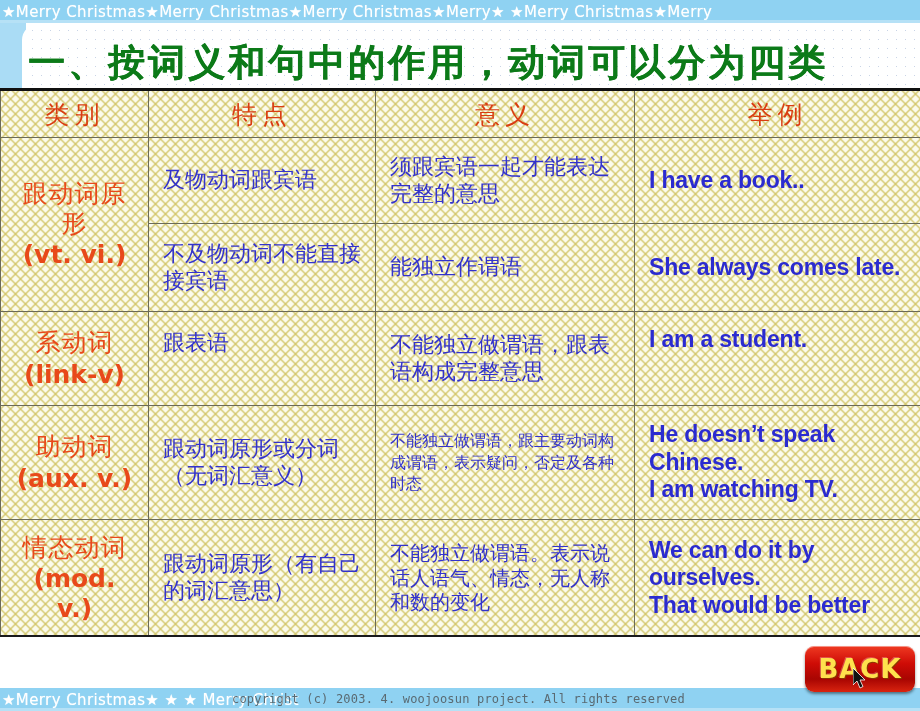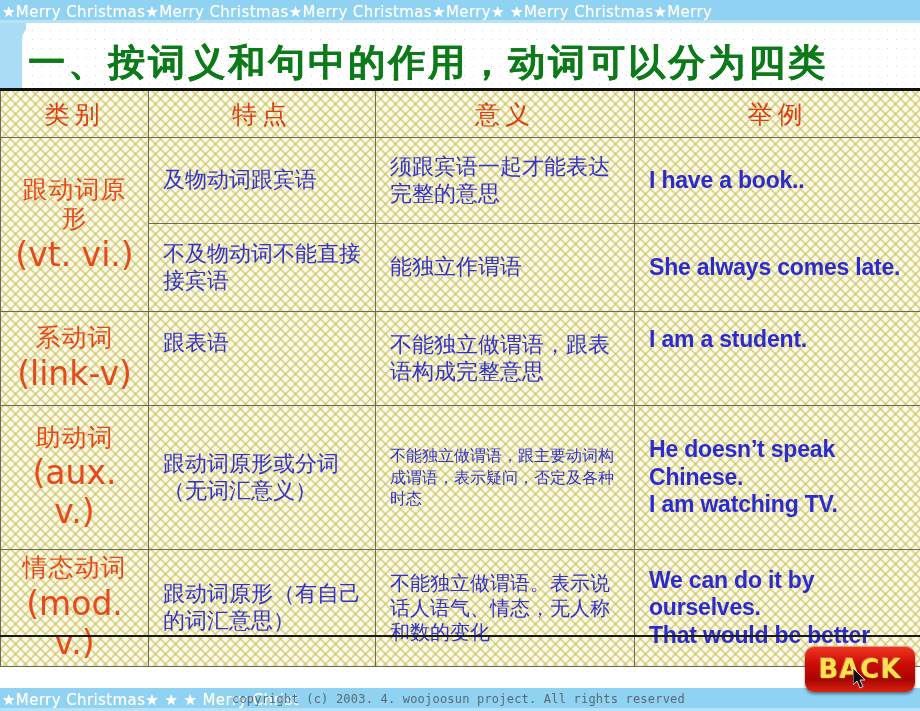--- a/index.html
+++ b/index.html
@@ -142,21 +142,21 @@
     font-family: "DejaVu Sans", sans-serif;
   }
 
   .cat {
     text-align: center;
     color: #e8491a;
     font-family: "DejaVu Sans", sans-serif;
     line-height: 1.18;
   }
   .cat .cn { font-size: 25px; display: block; letter-spacing: 1px; }
-  .cat .en { font-size: 33px; display: block; font-weight: normal; margin-top: 2px; }
+  .cat .en { font-size: 25px; display: block; font-weight: bold; margin-top: 2px; }
 
   .cn-blue {
     color: #3333cc;
     font-family: "DejaVu Sans", sans-serif;
     font-size: 22px;
     line-height: 1.22;
   }
   .cn-blue.small {
     font-size: 16px;
     line-height: 1.35;
@@ -269,21 +269,21 @@
         <tr style="height:94px;">
           <td class="cat">
             <span class="cn">系动词</span>
             <span class="en">(link-v)</span>
           </td>
           <td class="cn-blue pad-l" style="vertical-align:top;padding-top:18px;">跟表语</td>
           <td class="cn-blue pad-l">不能独立做谓语，跟表语构成完整意思</td>
           <td class="en-blue pad-l" style="vertical-align:top;padding-top:14px;border-radius:8px;">I am a student.</td>
         </tr>
 
-        <tr style="height:144px;margin-left:28px;">
+        <tr style="height:114px;margin-left:28px;">
           <td class="cat">
             <span class="cn">助动词</span>
             <span class="en">(aux. v.)</span>
           </td>
           <td class="cn-blue pad-l">跟动词原形或分词（无词汇意义）</td>
           <td class="cn-blue small pad-l">不能独立做谓语，跟主要动词构成谓语，表示疑问，否定及各种时态</td>
           <td class="en-blue wrapok pad-l" style="white-space:pre-line;">He doesn’t speak Chinese.
 I am watching TV.</td>
         </tr>
 

